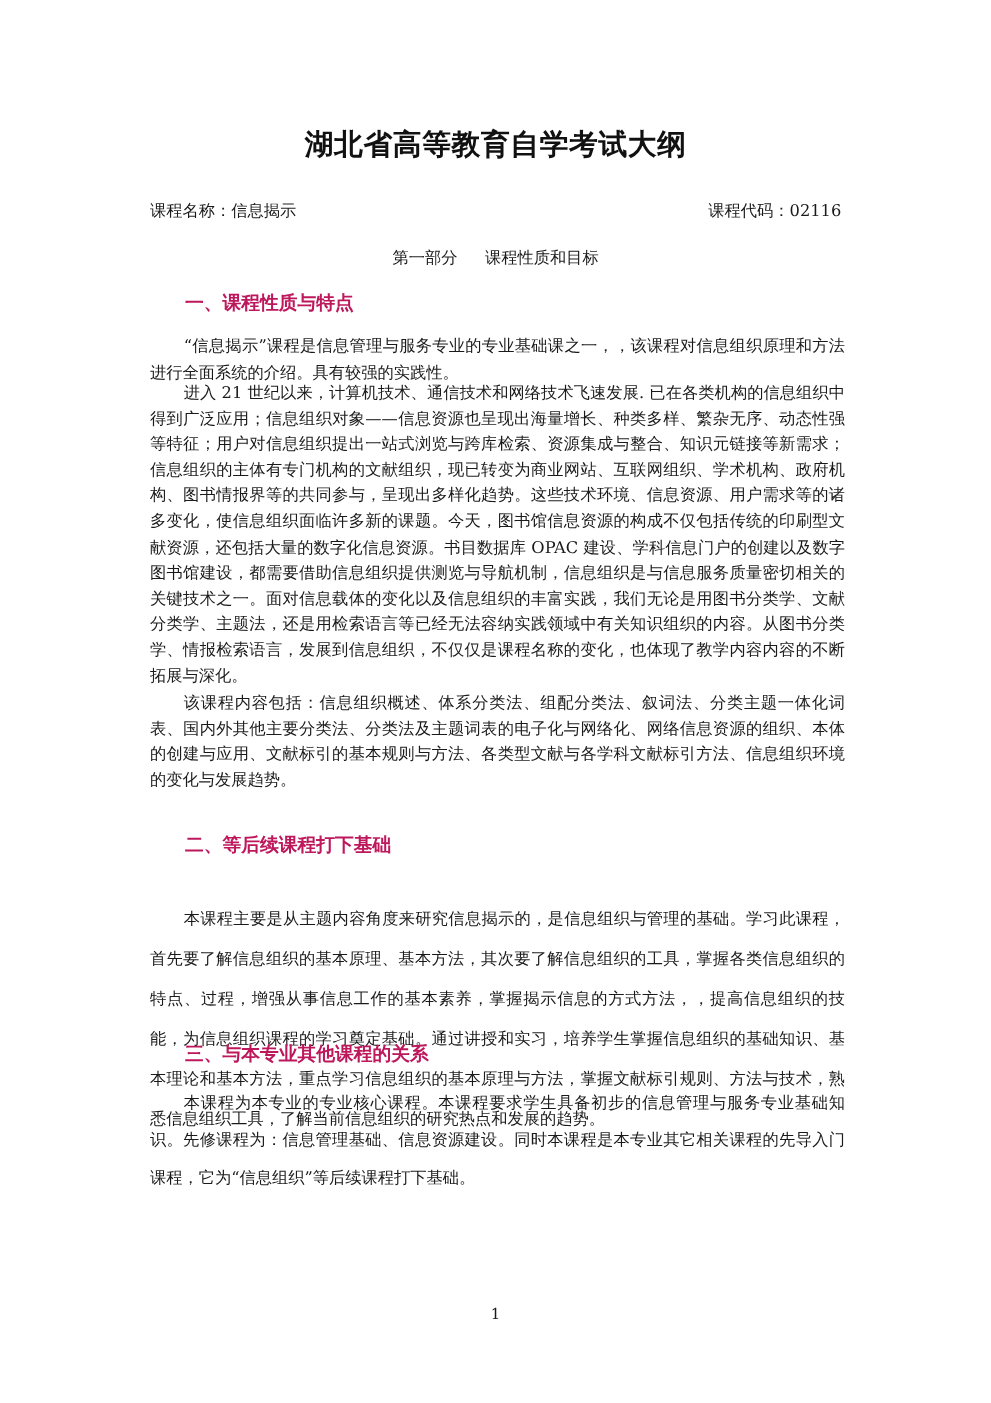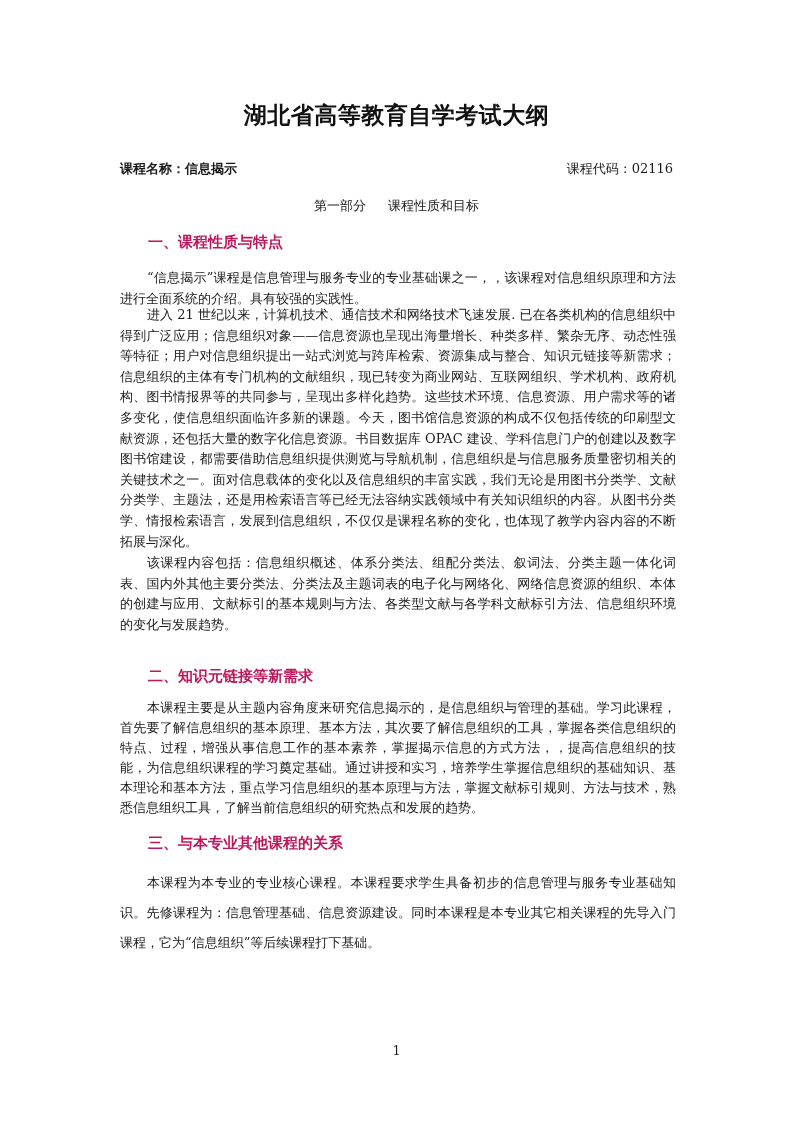--- a/index.html
+++ b/index.html
@@ -3,30 +3,30 @@
 <meta charset="utf-8">
 <style>
   html, body { margin: 0; padding: 0; background: #ffffff; }
   body { width: 793px; height: 1122px; position: relative; overflow: hidden;
          font-family: "DejaVu Serif", "Liberation Serif", serif; color: #1a1a1a; }
   .page { position: absolute; left: 0; top: 0; width: 793px; height: 1122px; }
   .title { position: absolute; top: 100px; left: 0; width: 793px; text-align: center;
            font-family: "DejaVu Sans", "Liberation Sans", sans-serif; font-weight: bold;
            font-size: 23px; letter-spacing: 0.5px; color: #111; }
   .meta { position: absolute; top: 160px; left: 120px; width: 553px; font-size: 13px; }
-  .meta .left { position: absolute; left: 0; font-weight: bold; }
+  .meta .left { position: absolute; left: 0; }
   .meta .right { position: absolute; right: 0; }
   .part { position: absolute; top: 197px; left: 0; width: 793px; text-align: center; font-size: 13px; }
   .part span + span { margin-left: 22px; }
   .h { position: absolute; left: 148px; font-family: "DejaVu Sans", "Liberation Sans", sans-serif;
        font-weight: bold; font-size: 15px; color: #be185d; }
   .para { position: absolute; left: 120px; width: 556px; font-size: 13px; text-align: justify;
           text-indent: 27px; margin: 0; }
   .p1 { line-height: 20.6px; }
-  .p2 { line-height: 20px; }
+  .p2 { line-height: 32px; margin-top: 22px; }
   .p3 { line-height: 30px; }
   .pagenum { position: absolute; top: 1044px; left: 0; width: 793px; text-align: center; font-size: 12px; }
 </style>
 </head>
 <body>
 
 <div class="page">
   <div class="title">湖北省高等教育自学考试大纲</div>
 
   <div class="meta">
@@ -36,20 +36,20 @@
 
   <div class="part">
     <span>第一部分</span><span>课程性质和目标</span>
   </div>
 
   <div class="h" style="top:233px;">一、课程性质与特点</div>
   <p class="para p1" style="top:268px;">“信息揭示”课程是信息管理与服务专业的专业基础课之一，，该课程对信息组织原理和方法进行全面系统的介绍。具有较强的实践性。</p>
   <p class="para p1" style="top:305px;">进入 21 世纪以来，计算机技术、通信技术和网络技术飞速发展. 已在各类机构的信息组织中得到广泛应用；信息组织对象——信息资源也呈现出海量增长、种类多样、繁杂无序、动态性强等特征；用户对信息组织提出一站式浏览与跨库检索、资源集成与整合、知识元链接等新需求；信息组织的主体有专门机构的文献组织，现已转变为商业网站、互联网组织、学术机构、政府机构、图书情报界等的共同参与，呈现出多样化趋势。这些技术环境、信息资源、用户需求等的诸多变化，使信息组织面临许多新的课题。今天，图书馆信息资源的构成不仅包括传统的印刷型文献资源，还包括大量的数字化信息资源。书目数据库 OPAC 建设、学科信息门户的创建以及数字图书馆建设，都需要借助信息组织提供测览与导航机制，信息组织是与信息服务质量密切相关的关键技术之一。面对信息载体的变化以及信息组织的丰富实践，我们无论是用图书分类学、文献分类学、主题法，还是用检索语言等已经无法容纳实践领域中有关知识组织的内容。从图书分类学、情报检索语言，发展到信息组织，不仅仅是课程名称的变化，也体现了教学内容内容的不断拓展与深化。</p>
   <p class="para p1" style="top:553px;">该课程内容包括：信息组织概述、体系分类法、组配分类法、叙词法、分类主题一体化词表、国内外其他主要分类法、分类法及主题词表的电子化与网络化、网络信息资源的组织、本体的创建与应用、文献标引的基本规则与方法、各类型文献与各学科文献标引方法、信息组织环境的变化与发展趋势。</p>
 
-  <div class="h" style="top:667px;">二、知识元链接等新需求</div>
+  <div class="h" style="top:667px;">二、等后续课程打下基础</div>
   <p class="para p2" style="top:698px;">本课程主要是从主题内容角度来研究信息揭示的，是信息组织与管理的基础。学习此课程，首先要了解信息组织的基本原理、基本方法，其次要了解信息组织的工具，掌握各类信息组织的特点、过程，增强从事信息工作的基本素养，掌握揭示信息的方式方法，，提高信息组织的技能，为信息组织课程的学习奠定基础。通过讲授和实习，培养学生掌握信息组织的基础知识、基本理论和基本方法，重点学习信息组织的基本原理与方法，掌握文献标引规则、方法与技术，熟悉信息组织工具，了解当前信息组织的研究热点和发展的趋势。</p>
 
   <div class="h" style="top:834px;">三、与本专业其他课程的关系</div>
   <p class="para p3" style="top:868px;">本课程为本专业的专业核心课程。本课程要求学生具备初步的信息管理与服务专业基础知识。先修课程为：信息管理基础、信息资源建设。同时本课程是本专业其它相关课程的先导入门课程，它为“信息组织”等后续课程打下基础。</p>
 
   <div class="pagenum">1</div>
 </div>
 
 </body></html>

